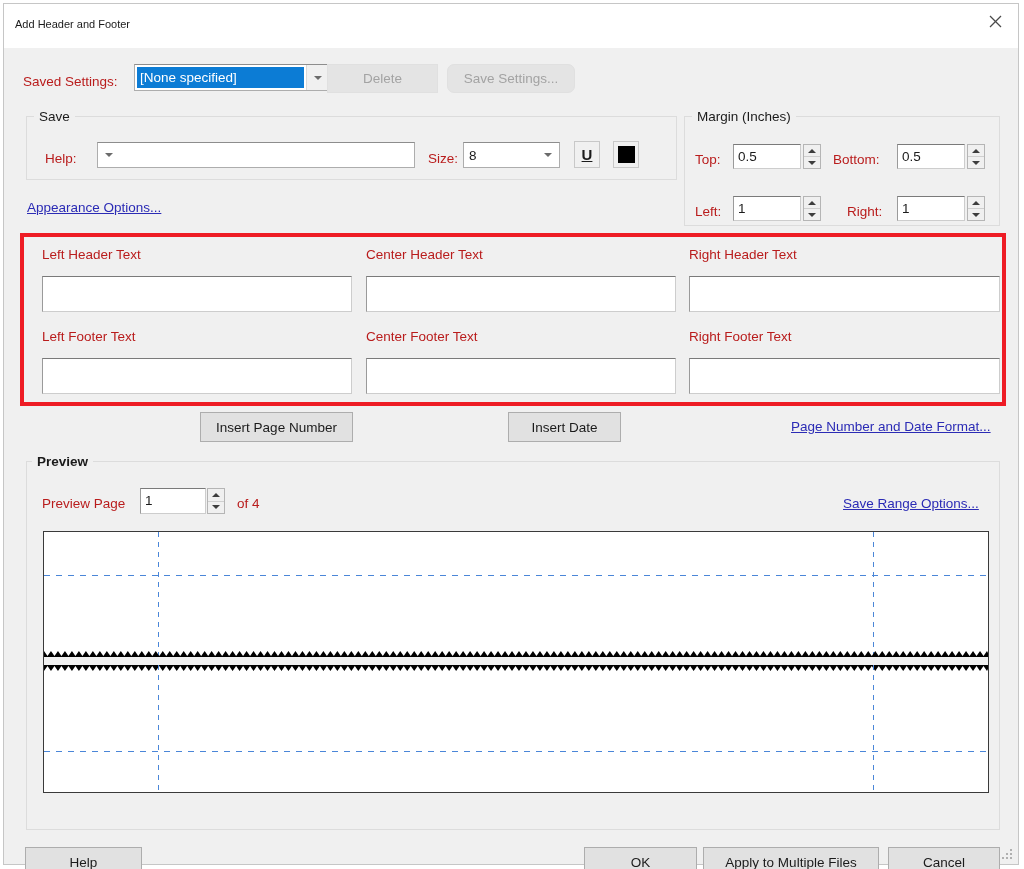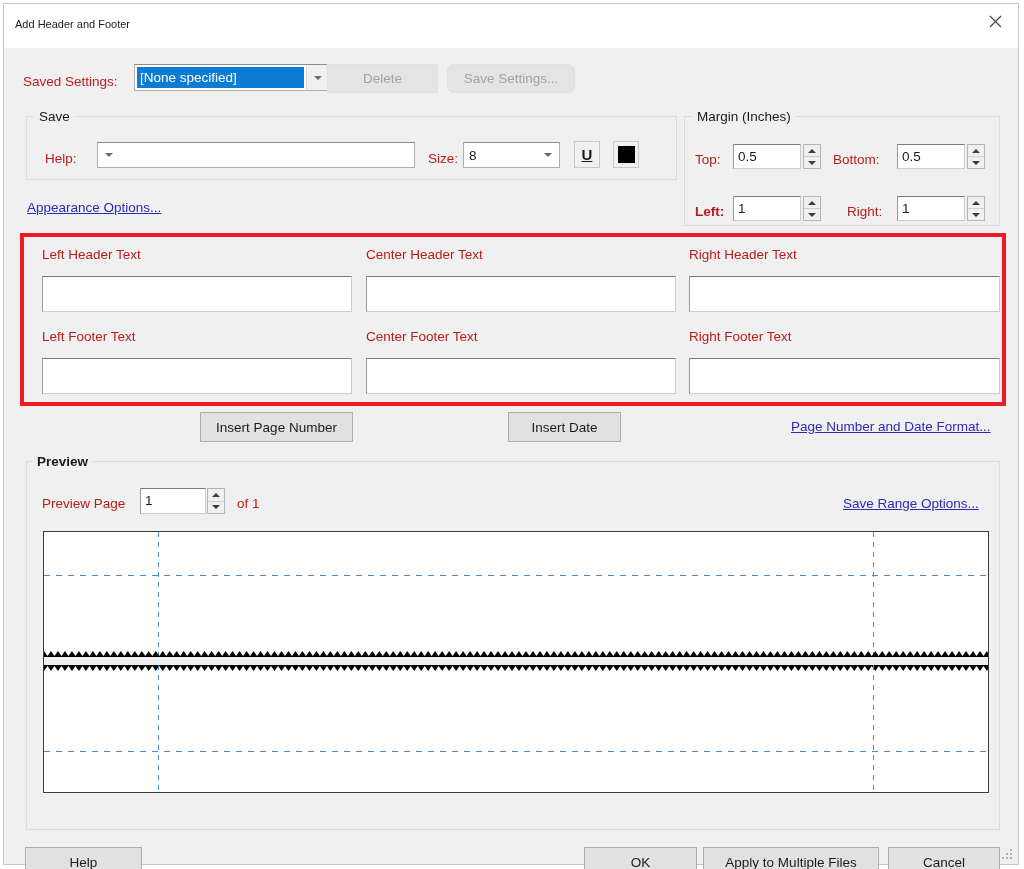--- a/index.html
+++ b/index.html
@@ -379,21 +379,21 @@
     <div class="spin" style="left:963px; top:96px; height:25px;">
       <div>
           <i class="tri-up"></i>
         </div>
       <div class="sep"></div>
       <div>
           <i class="tri-dn"></i>
         </div>
     </div>
 
-    <div class="label" style="left:691px; top:156px;font-weight:bold;">Left:</div>
+    <div class="label" style="left:691px; top:156px;">Left:</div>
     <div class="tinput" style="left:729px; top:148px; width:68px; height:25px;">1</div>
     <div class="spin" style="left:799px; top:148px; height:25px;">
       <div>
           <i class="tri-up"></i>
         </div>
       <div class="sep"></div>
       <div>
           <i class="tri-dn"></i>
         </div>
     </div>
@@ -441,21 +441,21 @@
     <div class="tinput" style="left:136px; top:440px; width:66px; height:26px;">1</div>
     <div class="spin" style="left:203px; top:440px; height:26px;">
       <div>
           <i class="tri-up"></i>
         </div>
       <div class="sep"></div>
       <div>
           <i class="tri-dn"></i>
         </div>
     </div>
-    <div class="label" style="left:233px; top:448px;">of 1</div>
+    <div class="label" style="left:233px; top:448px;">of 4</div>
     <div class="linkbtn" style="left:839px; top:448px;">Save Range Options...</div>
 
     <div class="preview-pane" style="left:39px; top:483px; width:946px; height:262px;">
 
       <div class="page" style="top:0; height:125px;">
         <div class="hguide" style="left:0; right:0; top:43px; width:100%;"></div>
         <div class="vguide" style="left:114px; top:0; height:125px;"></div>
         <div class="vguide" style="left:829px; top:0; height:125px;"></div>
         <svg class="zig" style="bottom:0;" viewBox="0 0 946 9" preserveAspectRatio="none">
           <path d="M0 8 L0 3 L3.5 8 L7 3 L10.5 8 L14 3 L17.5 8 L21 3 L24.5 8 L28 3 L31.5 8 L35 3 L38.5 8 L42 3 L45.5 8 L49 3 L52.5 8 L56 3 L59.5 8 L63 3 L66.5 8 L70 3 L73.5 8 L77 3 L80.5 8 L84 3 L87.5 8 L91 3 L94.5 8 L98 3 L101.5 8 L105 3 L108.5 8 L112 3 L115.5 8 L119 3 L122.5 8 L126 3 L129.5 8 L133 3 L136.5 8 L140 3 L143.5 8 L147 3 L150.5 8 L154 3 L157.5 8 L161 3 L164.5 8 L168 3 L171.5 8 L175 3 L178.5 8 L182 3 L185.5 8 L189 3 L192.5 8 L196 3 L199.5 8 L203 3 L206.5 8 L210 3 L213.5 8 L217 3 L220.5 8 L224 3 L227.5 8 L231 3 L234.5 8 L238 3 L241.5 8 L245 3 L248.5 8 L252 3 L255.5 8 L259 3 L262.5 8 L266 3 L269.5 8 L273 3 L276.5 8 L280 3 L283.5 8 L287 3 L290.5 8 L294 3 L297.5 8 L301 3 L304.5 8 L308 3 L311.5 8 L315 3 L318.5 8 L322 3 L325.5 8 L329 3 L332.5 8 L336 3 L339.5 8 L343 3 L346.5 8 L350 3 L353.5 8 L357 3 L360.5 8 L364 3 L367.5 8 L371 3 L374.5 8 L378 3 L381.5 8 L385 3 L388.5 8 L392 3 L395.5 8 L399 3 L402.5 8 L406 3 L409.5 8 L413 3 L416.5 8 L420 3 L423.5 8 L427 3 L430.5 8 L434 3 L437.5 8 L441 3 L444.5 8 L448 3 L451.5 8 L455 3 L458.5 8 L462 3 L465.5 8 L469 3 L472.5 8 L476 3 L479.5 8 L483 3 L486.5 8 L490 3 L493.5 8 L497 3 L500.5 8 L504 3 L507.5 8 L511 3 L514.5 8 L518 3 L521.5 8 L525 3 L528.5 8 L532 3 L535.5 8 L539 3 L542.5 8 L546 3 L549.5 8 L553 3 L556.5 8 L560 3 L563.5 8 L567 3 L570.5 8 L574 3 L577.5 8 L581 3 L584.5 8 L588 3 L591.5 8 L595 3 L598.5 8 L602 3 L605.5 8 L609 3 L612.5 8 L616 3 L619.5 8 L623 3 L626.5 8 L630 3 L633.5 8 L637 3 L640.5 8 L644 3 L647.5 8 L651 3 L654.5 8 L658 3 L661.5 8 L665 3 L668.5 8 L672 3 L675.5 8 L679 3 L682.5 8 L686 3 L689.5 8 L693 3 L696.5 8 L700 3 L703.5 8 L707 3 L710.5 8 L714 3 L717.5 8 L721 3 L724.5 8 L728 3 L731.5 8 L735 3 L738.5 8 L742 3 L745.5 8 L749 3 L752.5 8 L756 3 L759.5 8 L763 3 L766.5 8 L770 3 L773.5 8 L777 3 L780.5 8 L784 3 L787.5 8 L791 3 L794.5 8 L798 3 L801.5 8 L805 3 L808.5 8 L812 3 L815.5 8 L819 3 L822.5 8 L826 3 L829.5 8 L833 3 L836.5 8 L840 3 L843.5 8 L847 3 L850.5 8 L854 3 L857.5 8 L861 3 L864.5 8 L868 3 L871.5 8 L875 3 L878.5 8 L882 3 L885.5 8 L889 3 L892.5 8 L896 3 L899.5 8 L903 3 L906.5 8 L910 3 L913.5 8 L917 3 L920.5 8 L924 3 L927.5 8 L931 3 L934.5 8 L938 3 L941.5 8 L945 3 L946 5 L946 9 L0 9 Z" fill="#000000"></path>

